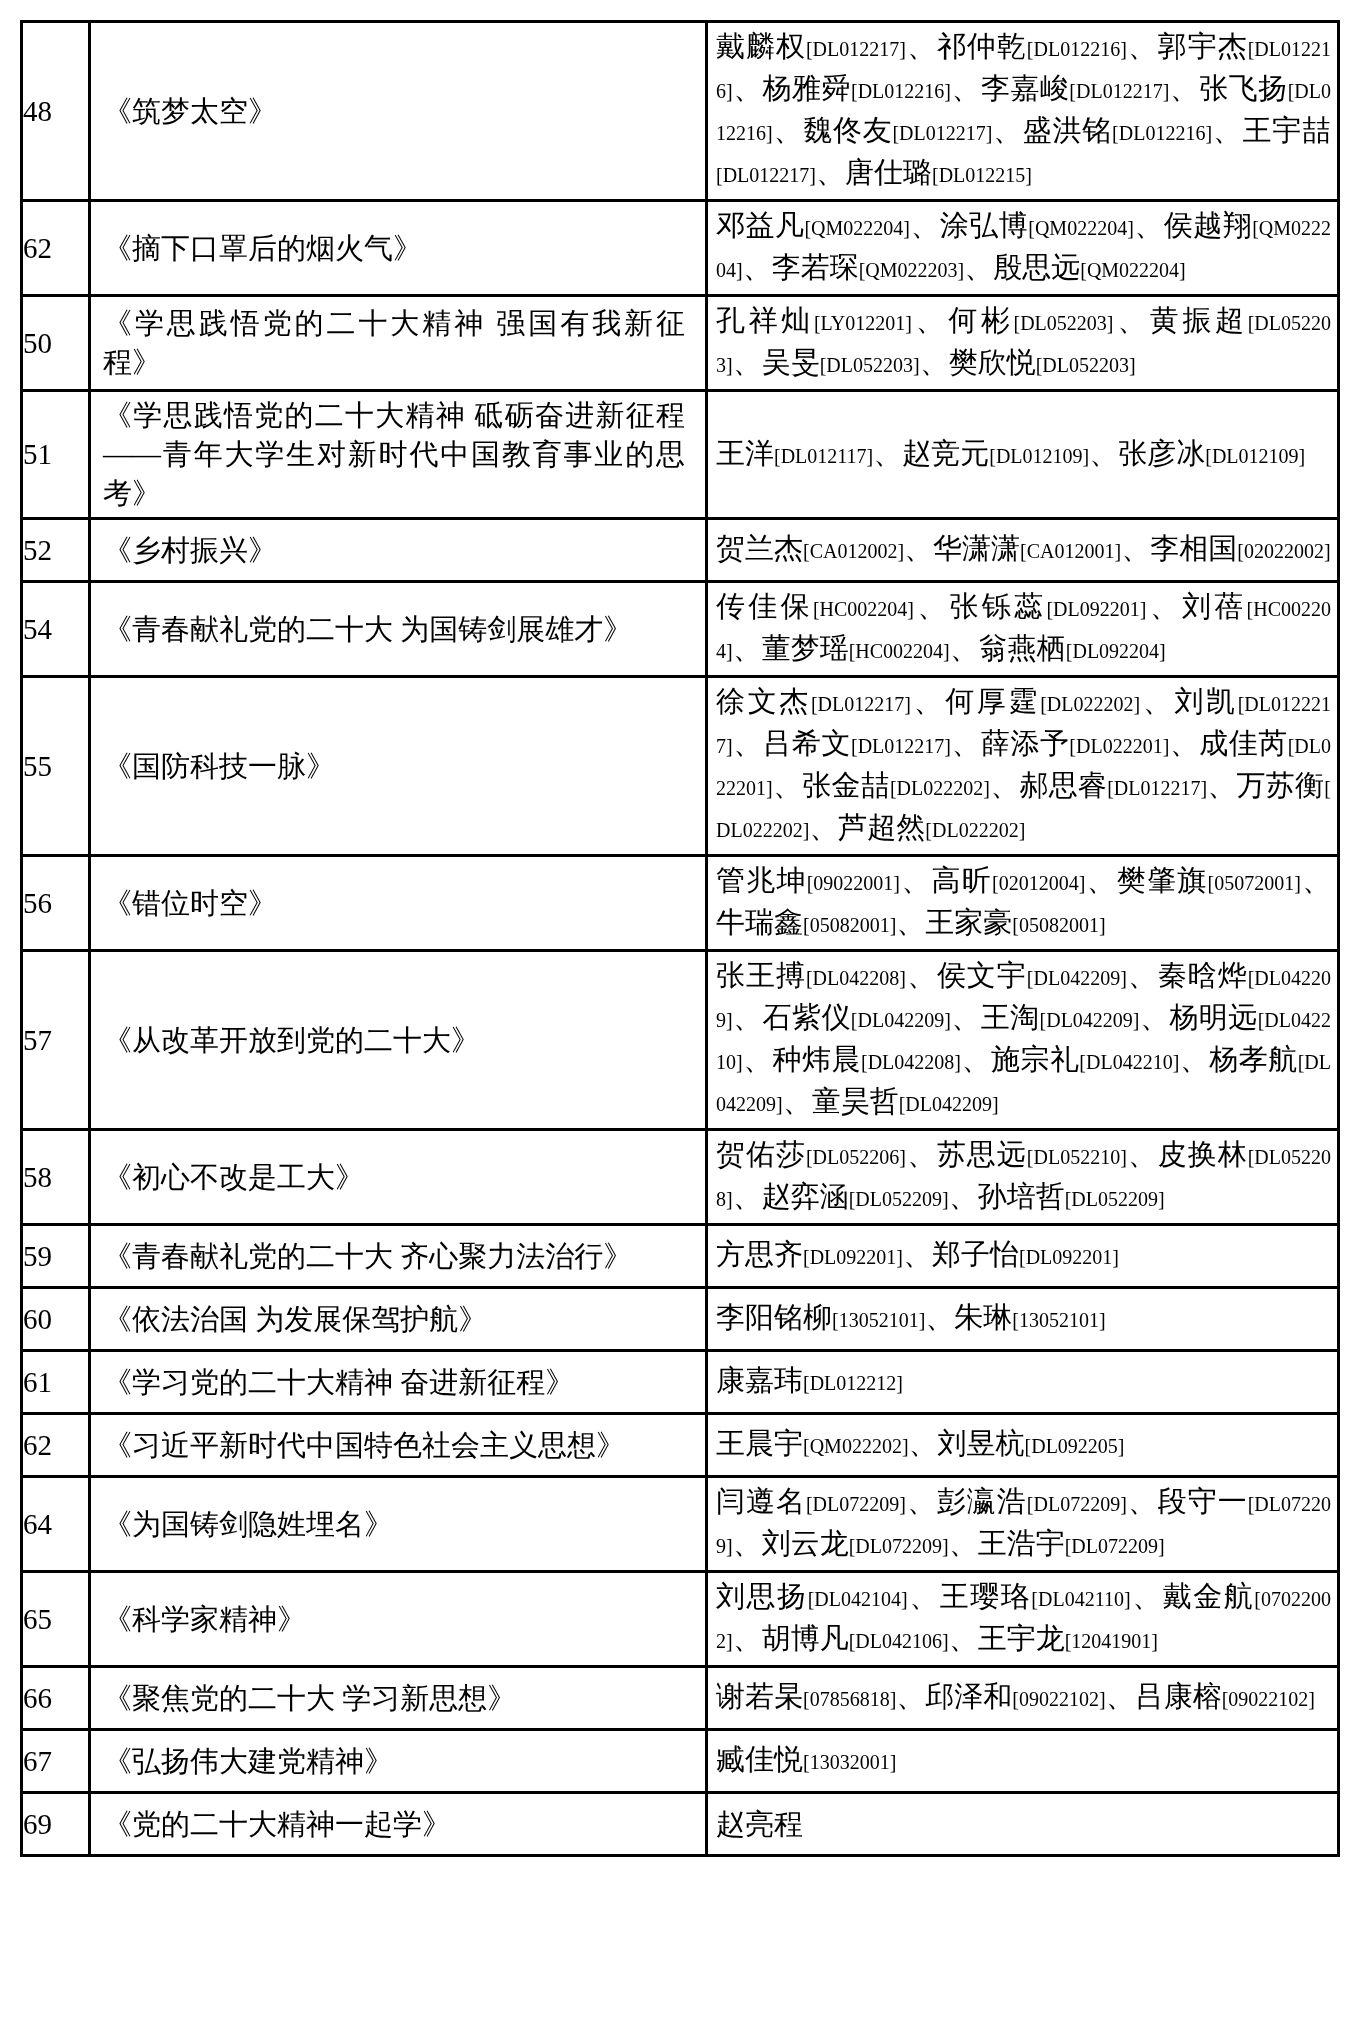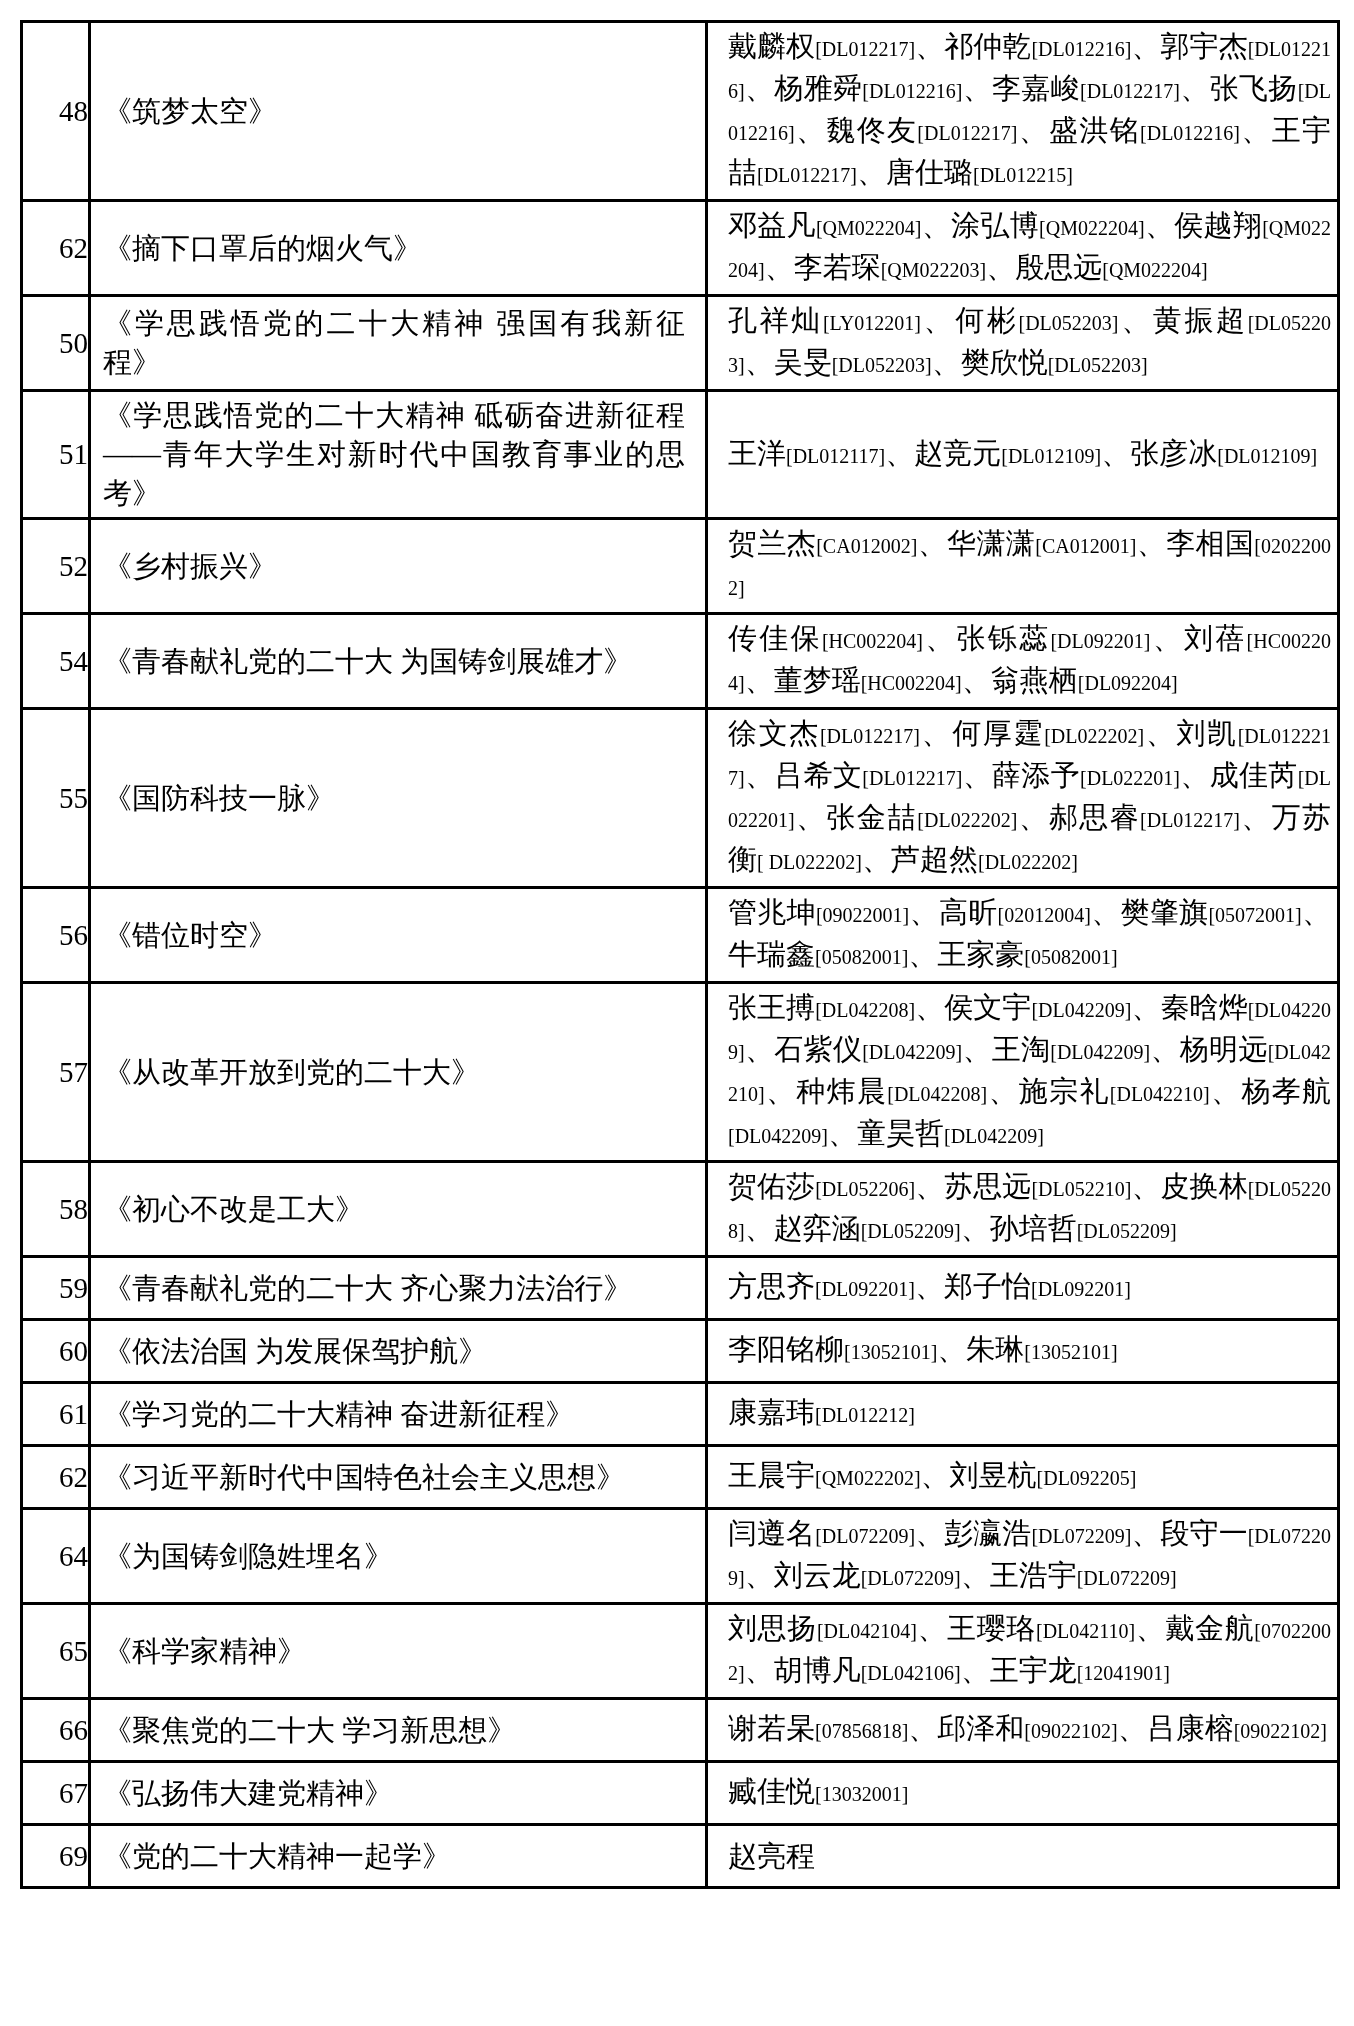--- a/index.html
+++ b/index.html
@@ -32,32 +32,32 @@
   }
   table.award-table td {
     border: 3px solid #000000;
     font-size: 29px;
     line-height: 39px;
     vertical-align: middle;
     word-break: break-all;
     overflow-wrap: anywhere;
   }
   td.cell-num {
-    text-align: right;
+    text-align: left;
     padding: 2px 0;
     height: 52px;
   }
   td.cell-title {
     text-align: justify;
     padding: 4px 20px 4px 12px;
     height: 52px;
   }
   td.cell-authors {
     text-align: justify;
-    padding: 4px 6px 4px 20px;
+    padding: 4px 6px 4px 8px;
     height: 52px;
   }
   td .id {
     font-size: 20px;
     letter-spacing: 0px;
   }
 </style>
 </head>
 <body>
 

